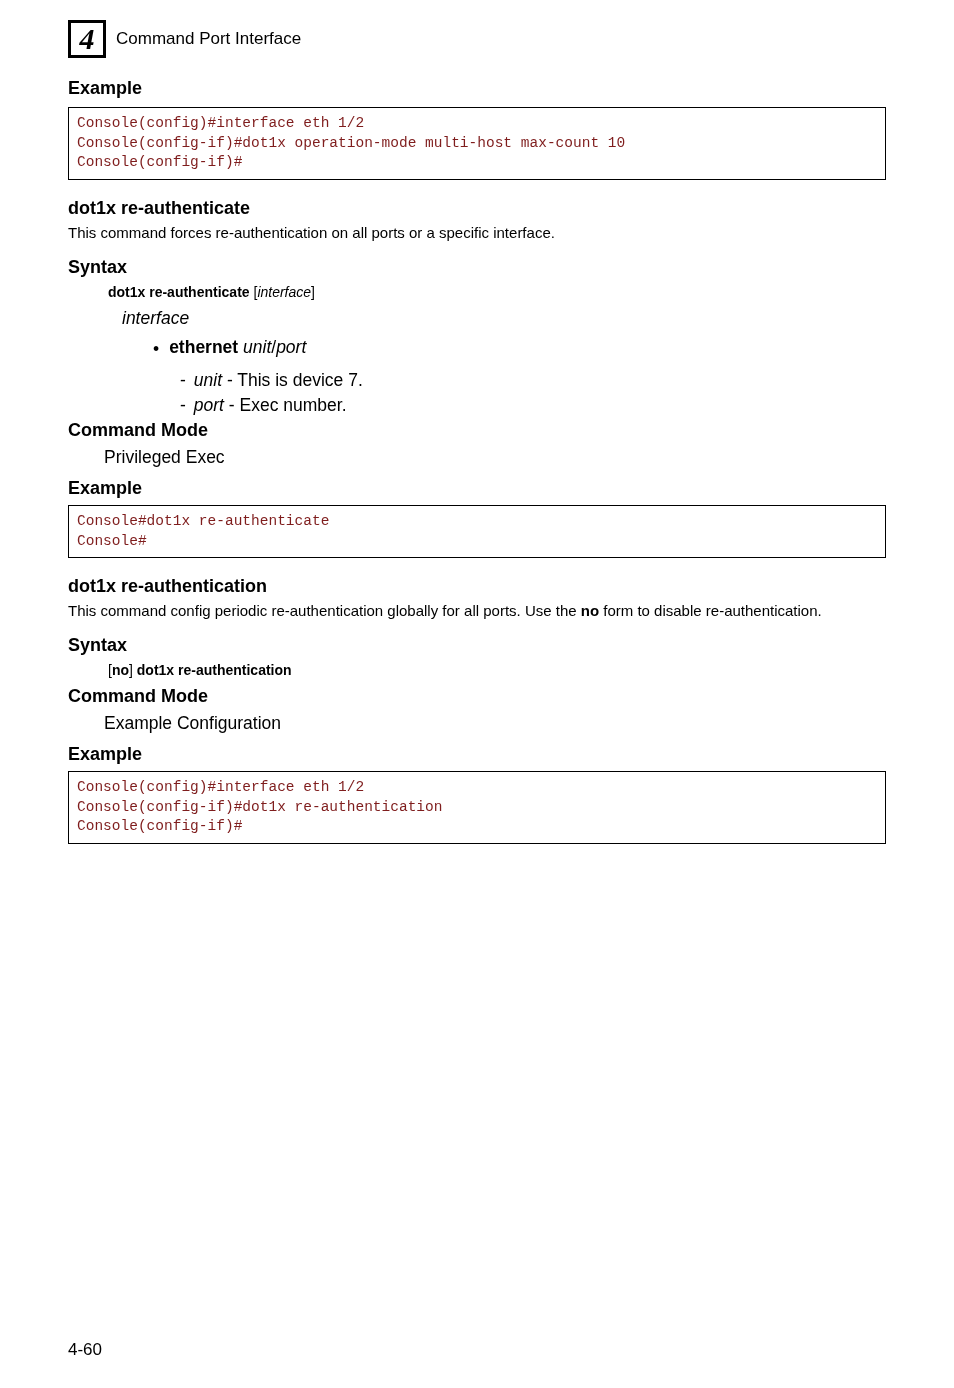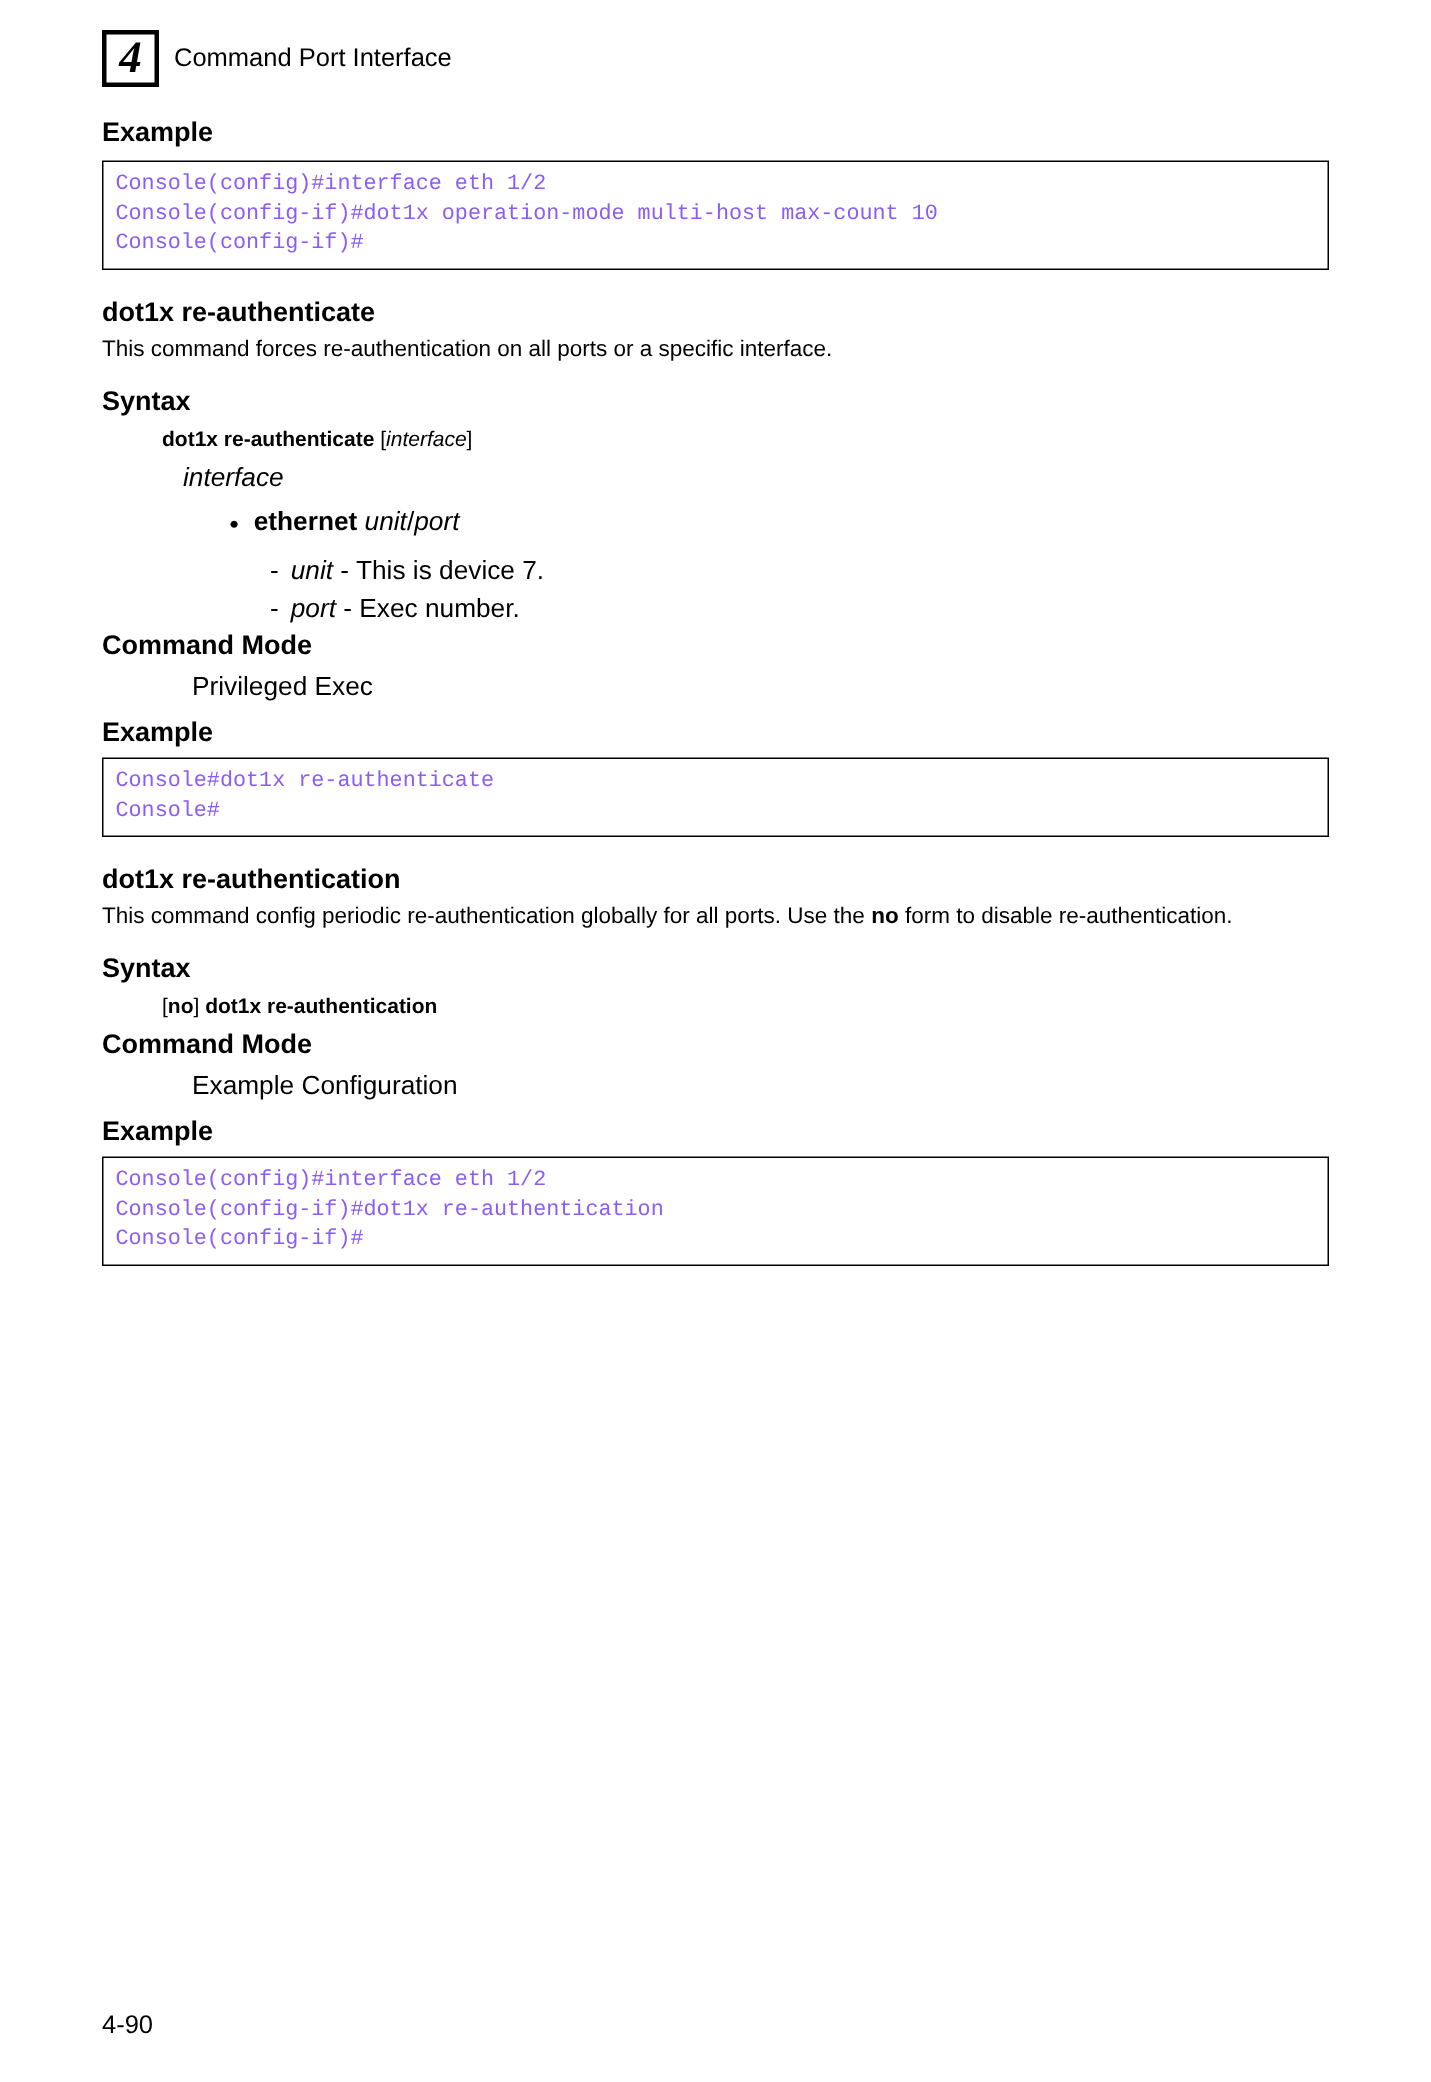--- a/index.html
+++ b/index.html
@@ -41,21 +41,21 @@
       font-size: 18px;
       font-weight: bold;
       margin-top: 20px;
       margin-bottom: 8px;
     }
     .code-block {
       border: 1px solid #000;
       padding: 6px 8px;
       font-family: 'Courier New', Courier, monospace;
       font-size: 14.5px;
-      color: #8b5cf6;
+      color: #7f1d1d;
       white-space: pre;
       margin-bottom: 18px;
       line-height: 1.35;
     }
     .section-title {
       font-size: 18px;
       font-weight: bold;
       margin-bottom: 4px;
     }
     .section-desc {
@@ -97,21 +97,21 @@
     .sub-bullet {
       margin-left: 112px;
       font-size: 17.5px;
       margin-bottom: 4px;
       display: flex;
     }
     .sub-dash {
       margin-right: 8px;
     }
     .indent-text {
-      margin-left: 60px;
+      margin-left: 36px;
       font-size: 17.5px;
       margin-bottom: 10px;
     }
     .bold {
       font-weight: bold;
     }
     .italic {
       font-style: italic;
     }
     .page-footer {
@@ -186,13 +186,13 @@
 </div>
 
 <div class="sub-heading">Command Mode</div>
 <div class="indent-text">Example Configuration</div>
 
 <div class="sub-heading">Example</div>
 <div class="code-block">Console(config)#interface eth 1/2
 Console(config-if)#dot1x re-authentication
 Console(config-if)#</div>
 
-<div class="page-footer">4-90</div>
+<div class="page-footer">4-60</div>
 
 </body></html>

